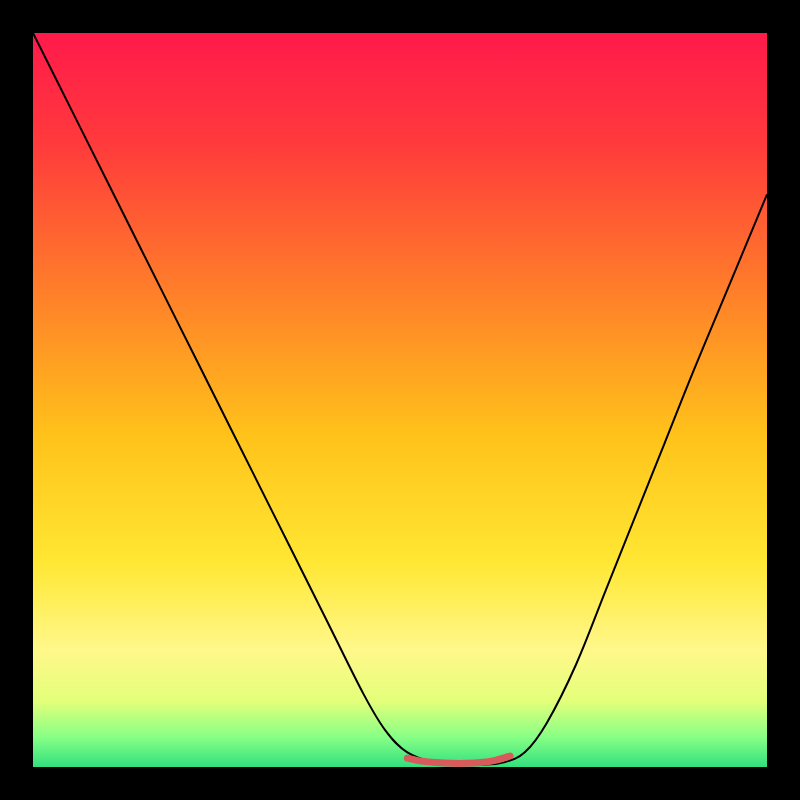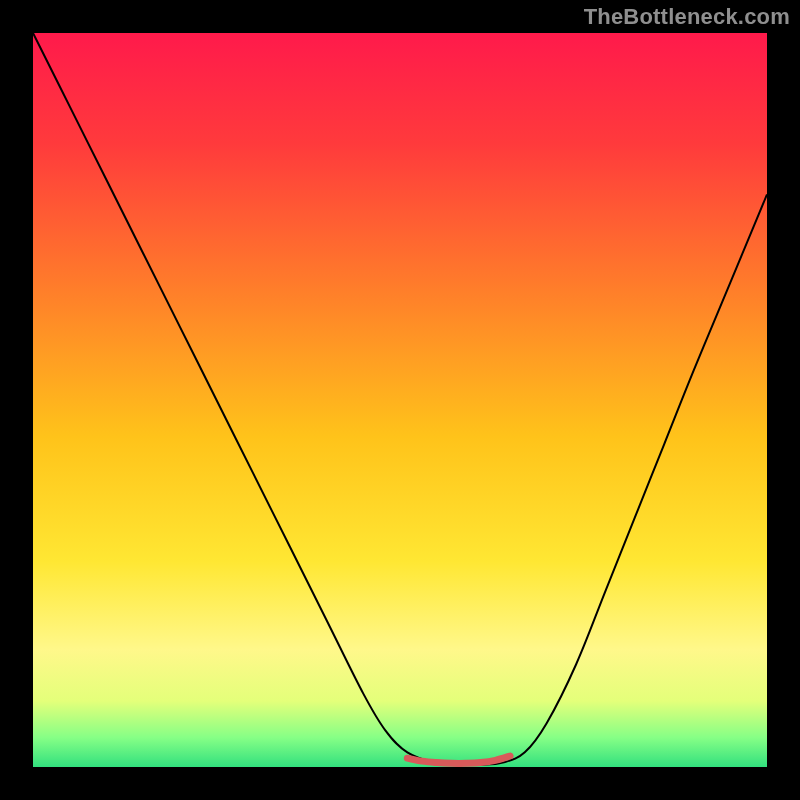--- a/index.html
+++ b/index.html
@@ -70,14 +70,13 @@
             <stop offset="100%" stop-color="#32e07e"></stop>
           </linearGradient>
       </defs>
       <rect x="0" y="0" width="734" height="734" fill="url(#bg)"></rect>
     </svg>
     <svg class="curve" viewBox="0 0 734 734" preserveAspectRatio="none">
       <path id="main-curve" fill="none" stroke="#000000" stroke-width="2" d="M 0 0 C 6.606 13.211999999999996 23.488000000000003 46.975999999999985 36.7 73.39999999999998 C 49.912000000000006 99.82399999999997 60.18800000000001 120.37599999999995 73.4 146.79999999999995 C 86.61200000000001 173.22399999999996 96.88799999999999 193.77600000000004 110.1 220.20000000000005 C 123.312 246.62400000000005 133.58800000000002 267.17600000000004 146.8 293.6 C 160.012 320.024 170.288 340.576 183.5 367 C 196.712 393.424 206.988 413.976 220.2 440.4 C 233.41199999999998 466.82399999999996 243.68799999999996 487.3759999999999 256.9 513.8 C 270.11199999999997 540.2239999999999 280.38800000000003 560.7760000000001 293.6 587.2 C 306.812 613.624 319.73040000000003 640.782 330.3 660.6 C 340.8696 680.418 344.39279999999997 686.7303999999999 352.32 697.3 C 360.2472 707.8696 365.0916 713.3745999999999 374.34000000000003 719.3199999999999 C 383.58840000000004 725.2654 394.45160000000004 728.08396 403.70000000000005 730.33 C 412.94840000000005 732.57604 417.7928 731.53376 425.71999999999997 731.798 C 433.64719999999994 732.06224 439.8128 732.19436 447.74 731.798 C 455.66720000000004 731.40164 461.83279999999996 731.84204 469.76 729.596 C 477.6872 727.34996 483.85280000000006 726.45448 491.78000000000003 719.3199999999999 C 499.7072 712.1855199999999 504.55159999999995 705.8143999999999 513.8 689.9599999999999 C 523.0483999999999 674.1056 532.5903999999999 655.0216 543.16 631.24 C 553.7296 607.4584 561.9504 584.264 572.52 557.84 C 583.0896 531.416 591.3104 510.8639999999999 601.88 484.43999999999994 C 612.4496 458.01599999999996 620.6704 437.464 631.24 411.04 C 641.8096 384.61600000000004 648.7092 366.7064 660.6 337.64 C 672.4908 308.5736 684.088 281.26879999999994 697.3 249.55999999999997 C 710.512 217.85119999999998 727.394 177.3344 734 161.48"></path>
       <path id="flat-marker" fill="none" stroke="#d85a5a" stroke-width="7" stroke-linecap="round" d="M 374.34000000000003 725.192 C 376.98240000000004 725.7204800000001 383.7352 727.33528 389.02000000000004 728.128 C 394.30480000000006 728.9207200000001 398.4152000000001 729.19964 403.70000000000005 729.596 C 408.9848 729.99236 413.0951999999999 730.19788 418.37999999999994 730.33 C 423.66479999999996 730.46212 427.7752 730.46212 433.06 730.33 C 438.3448 730.19788 442.4552 730.1244800000001 447.74 729.596 C 453.0248 729.06752 457.1352 728.58308 462.42 727.394 C 467.70480000000003 726.20492 474.4576 723.78272 477.1 722.99"></path>
     </svg>
   </div>
-  <div class="watermark">TheBottleneck.com</div>
 </div>
 
 </body></html>

